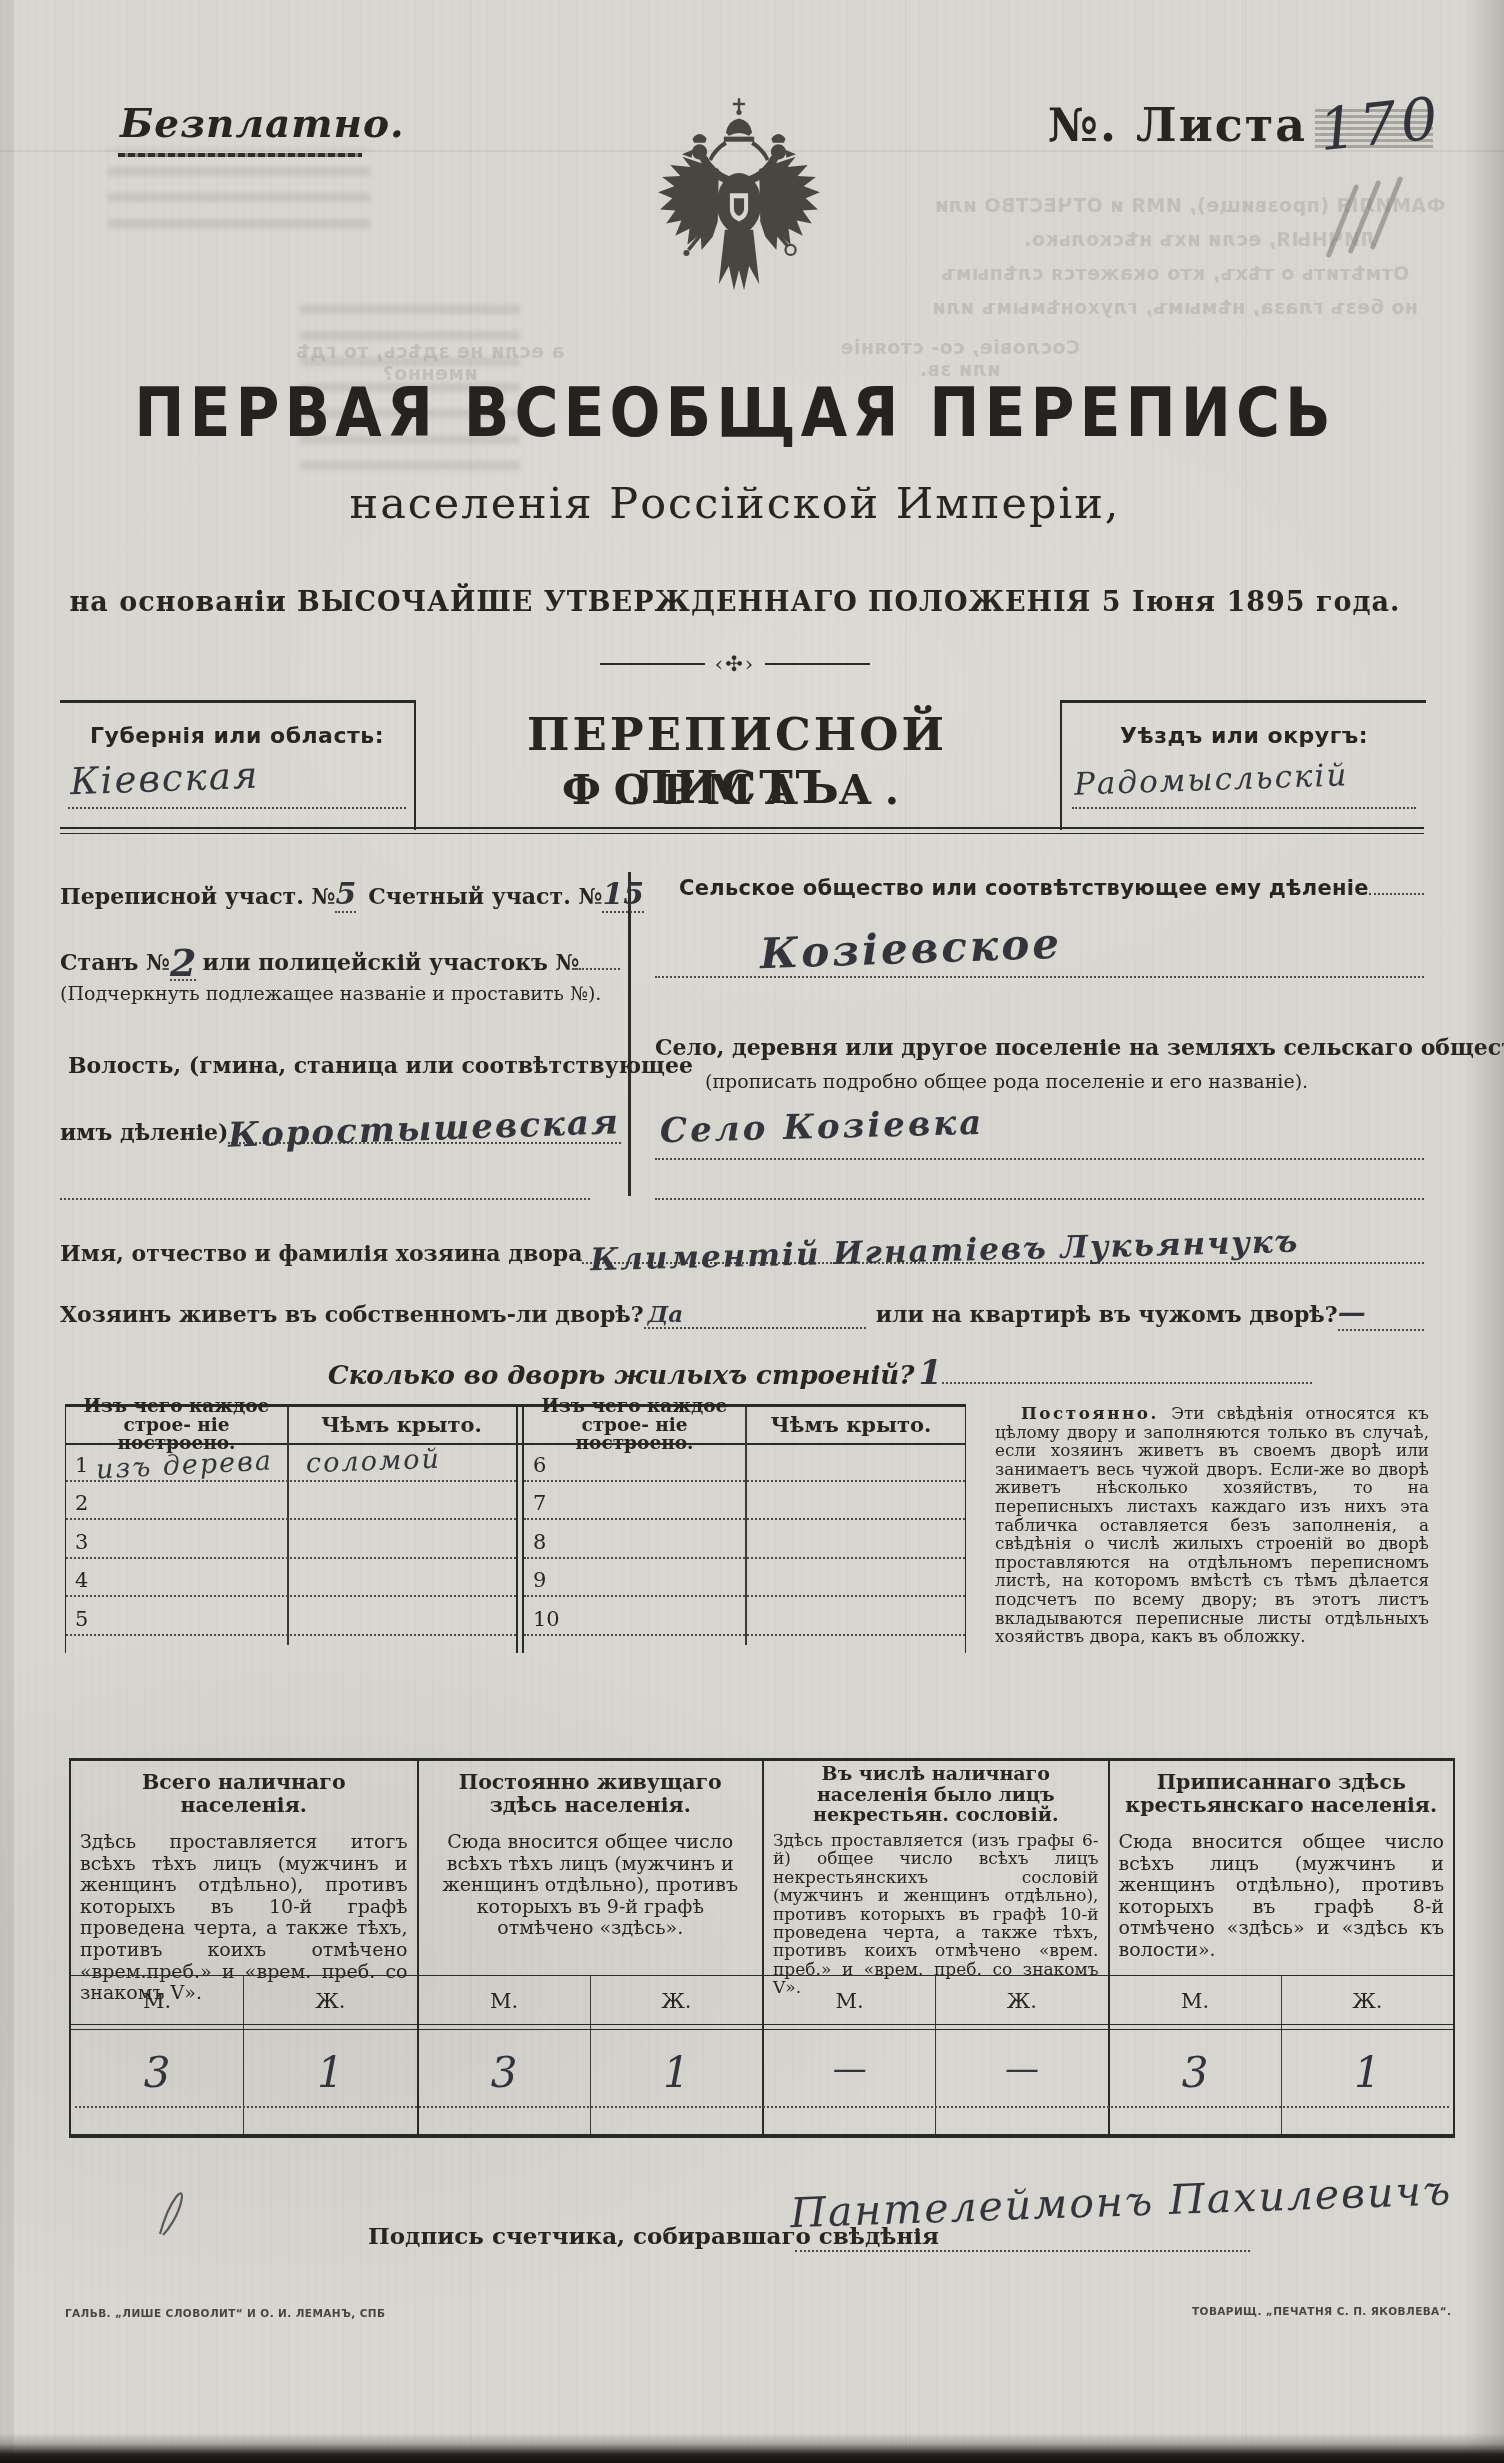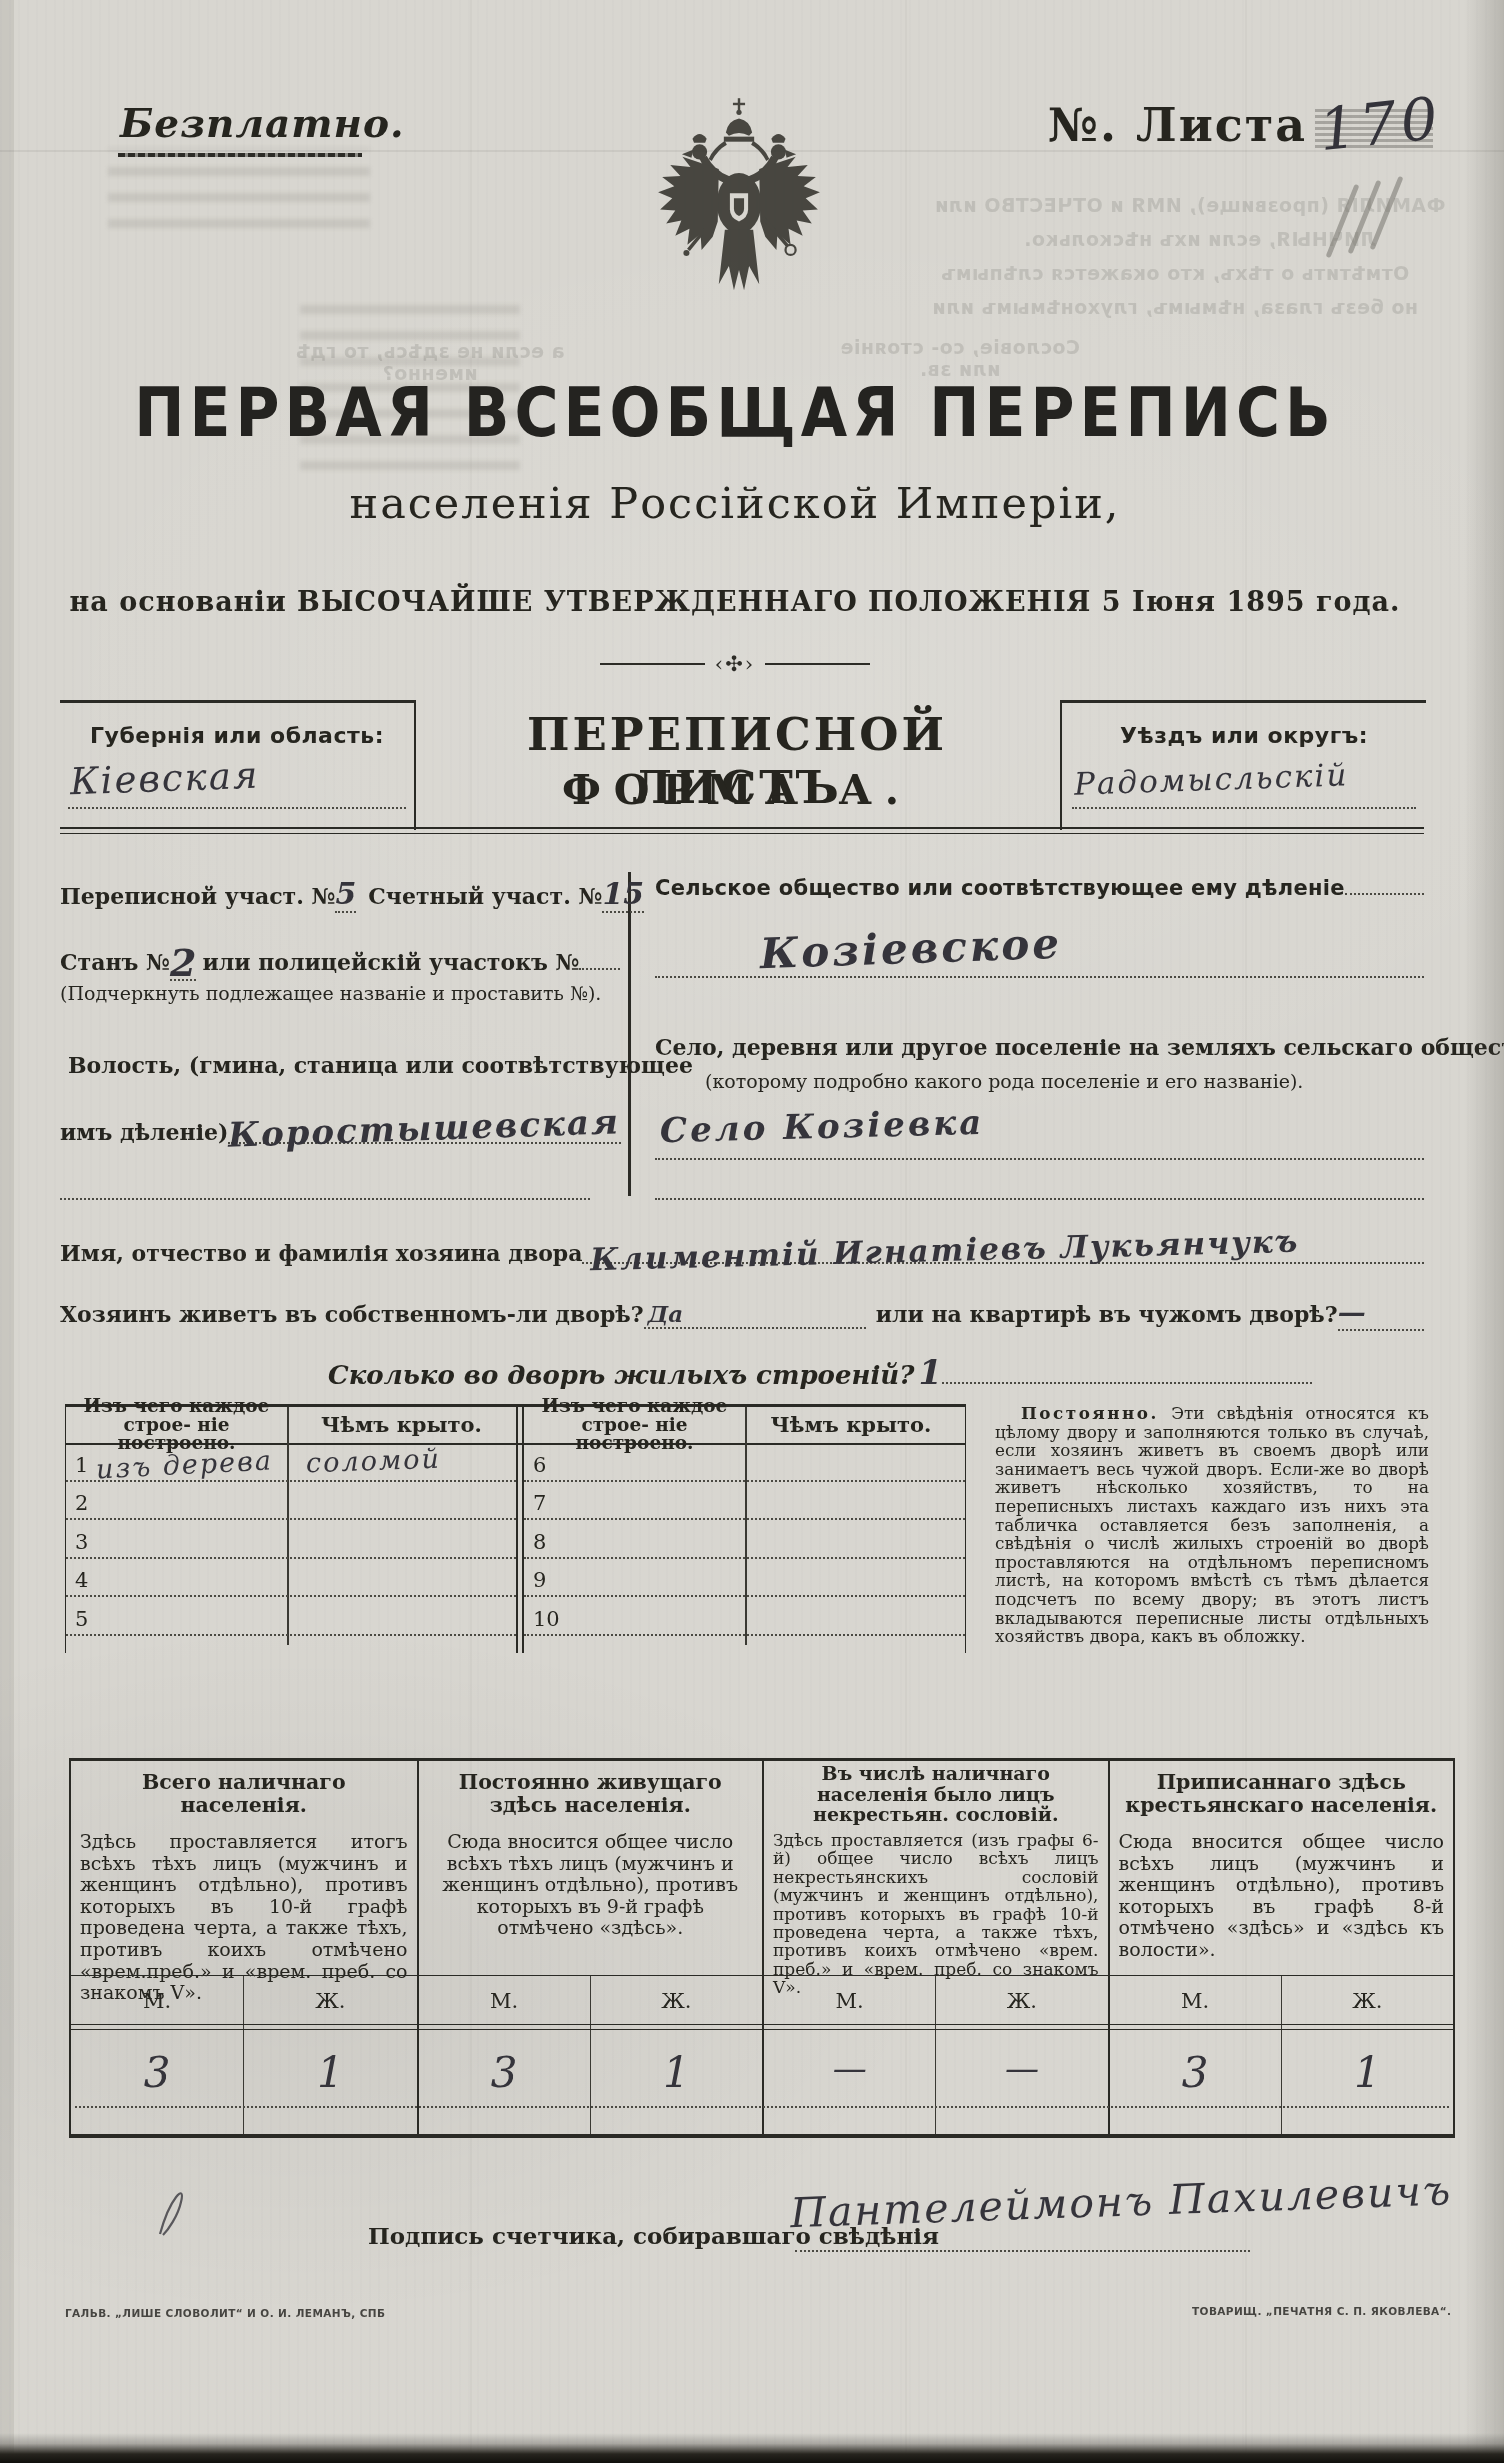--- a/index.html
+++ b/index.html
@@ -56,21 +56,21 @@
   .fh-dots{position:absolute;top:104px;border-top:2.4px dotted #4a4942;}
   .hand{font-style:italic;font-family:"DejaVu Serif","Liberation Serif",serif;color:#35343b;}
 
   
   #locsec{left:60px;top:868px;width:1364px;height:334px;font:700 22px "DejaVu Serif","Liberation Serif",serif;}
   #loc-div{position:absolute;left:568px;top:4px;width:2.5px;height:324px;background:#2c2b26;}
   .line{position:absolute;display:flex;align-items:baseline;white-space:nowrap;}
   .wdots{display:inline-block;border-bottom:2.4px dotted #4a4942;text-align:center;}
   .dotfill{flex:1;border-bottom:2.4px dotted #4a4942;}
   .small-note{font:19px "DejaVu Serif","Liberation Serif",serif;font-weight:400;}
-  .sans-label{font:700 21px "DejaVu Sans","Liberation Sans",sans-serif;letter-spacing:.3px;}
+  .sans-label{font:700 21px "DejaVu Sans","Liberation Sans",sans-serif;letter-spacing:.3px;margin-left:24px;}
   .dotted-line{position:absolute;border-top:2.4px dotted #4a4942;}
 
   
   #owner{left:60px;top:1232px;width:1364px;font:700 22px "DejaVu Serif","Liberation Serif",serif;}
 
   
   #bt{left:65px;top:1404px;width:899px;height:246px;border-left:1.8px solid #2a2a25;border-right:1.8px solid #2a2a25;border-top:3.2px solid #2a2a25;}
   #bt-head{position:absolute;left:0;top:0;width:100%;height:36px;border-bottom:2px solid #2a2a25;display:flex;}
   .bt-hcell{display:flex;align-items:center;justify-content:center;text-align:center;
     font:700 18.5px "DejaVu Serif","Liberation Serif",serif;line-height:1.02;}
@@ -236,21 +236,21 @@
       <span class="sans-label">Сельское общество или соотвѣтствующее ему дѣленіе</span>
       <span class="dotfill"></span>
     </div>
 
     <div class="hand" style="position:absolute;left:700px;top:56px;font-size:42px;letter-spacing:3px;transform:rotate(-2deg)">Козіевское</div>
     <div class="dotted-line" style="left:595px;top:108px;width:769px"></div>
 
     <div class="line" style="left:595px;top:166px;width:769px">
       <span>Село, деревня или другое поселеніе на земляхъ сельскаго общества</span>
     </div>
-    <div class="line small-note" style="left:645px;top:202px;width:700px">(которому подробно какого рода поселеніе и его названіе).</div>
+    <div class="line small-note" style="left:645px;top:202px;width:700px">(прописать подробно общее рода поселеніе и его названіе).</div>
     <div class="hand" style="position:absolute;left:600px;top:238px;font-size:34px;letter-spacing:3px;transform:rotate(-1.5deg)">Село Козіевка</div>
     <div class="dotted-line" style="left:595px;top:290px;width:769px"></div>
     <div class="dotted-line" style="left:595px;top:330px;width:769px"></div>
   </div>
 
   <div class="abs" id="owner">
     <div class="line" style="left:0;top:0;width:1364px">
       <span>Имя, отчество и фамилія хозяина двора</span>
       <span class="dotfill" style="height:30px"><span class="hand" style="font-size:31px;letter-spacing:2px;display:inline-block;transform:rotate(-1.5deg);margin-left:8px">Климентій Игнатіевъ Лукьянчукъ</span></span>
     </div>

